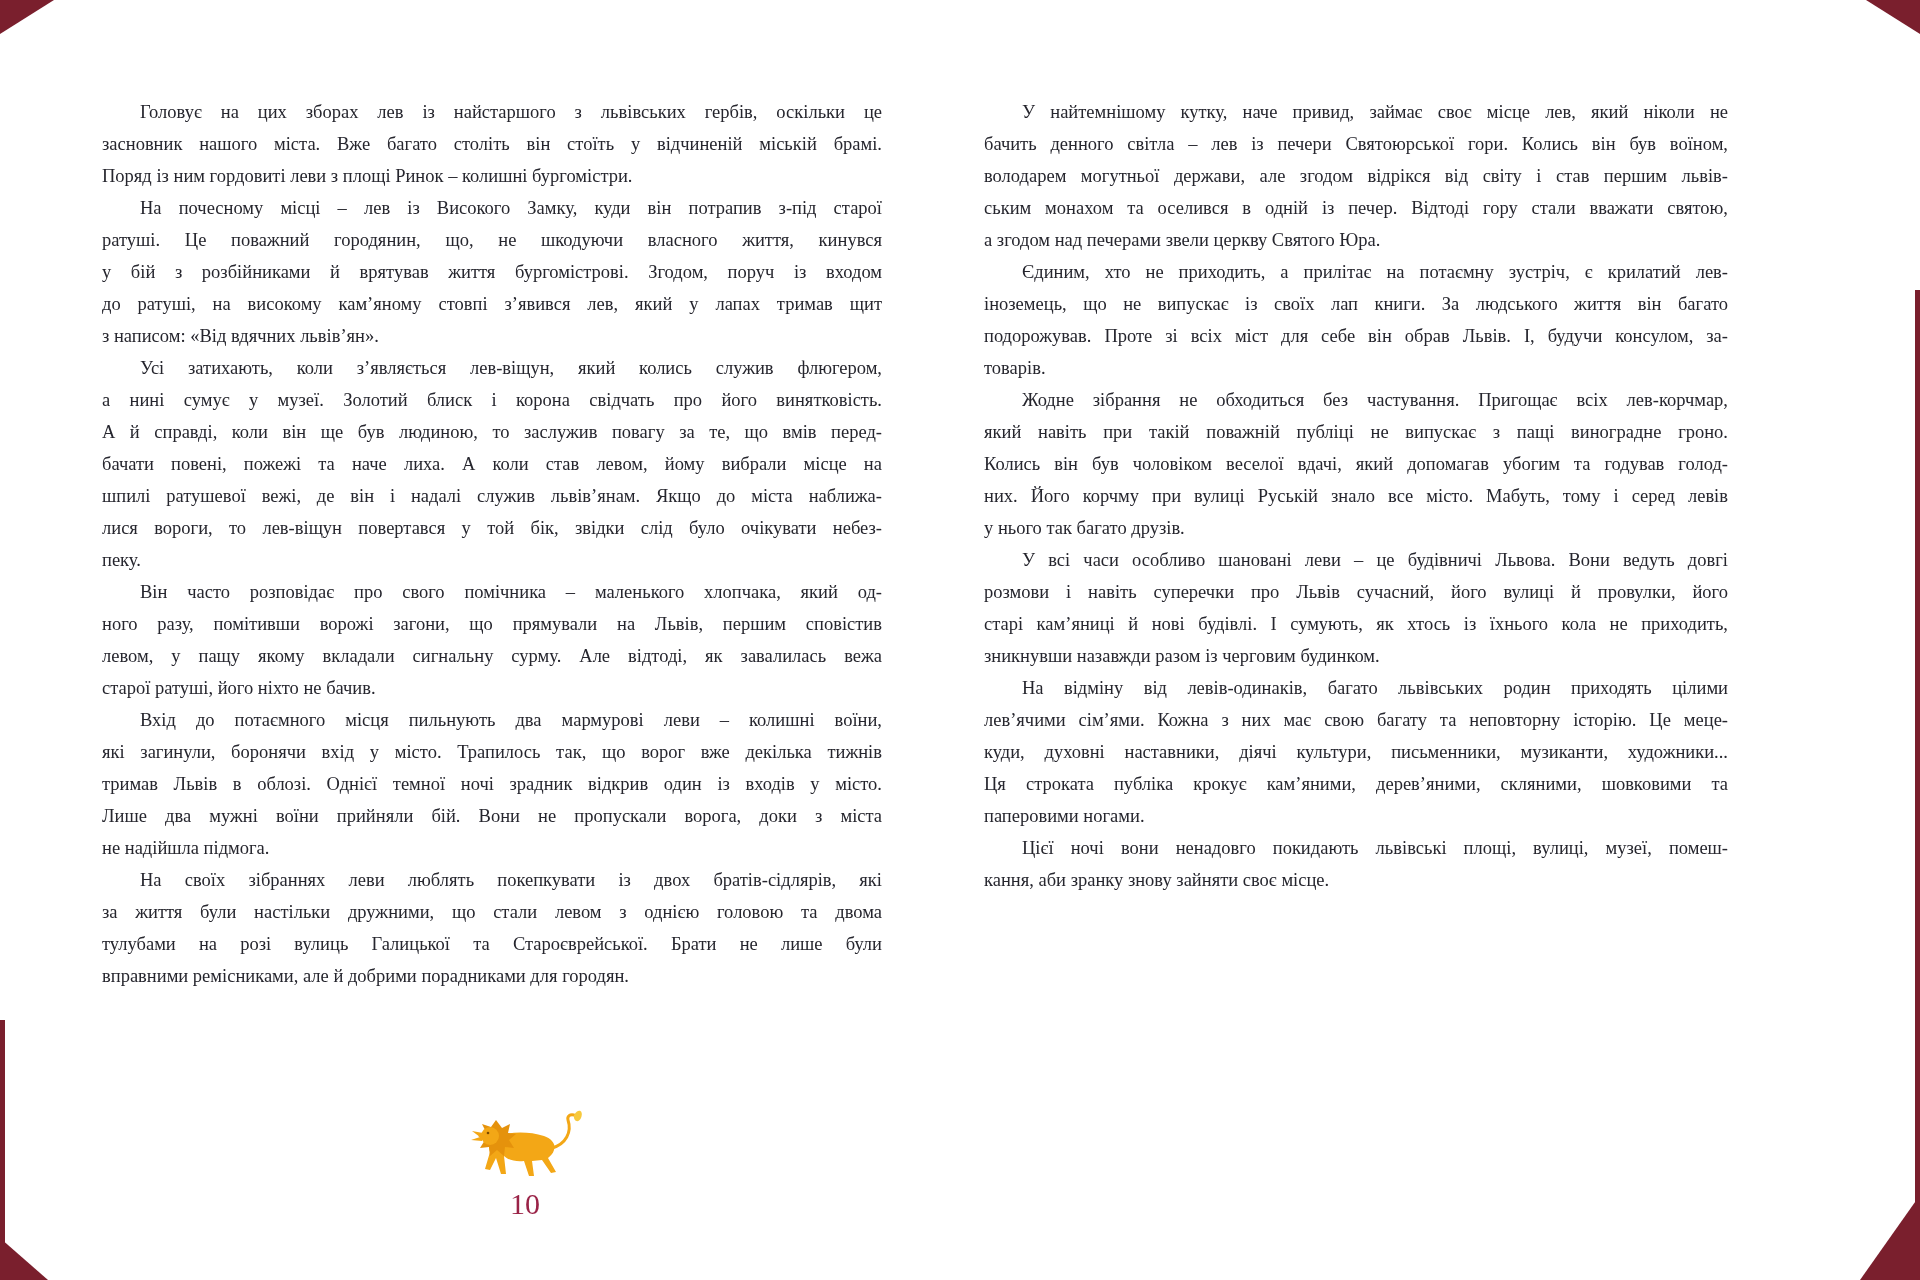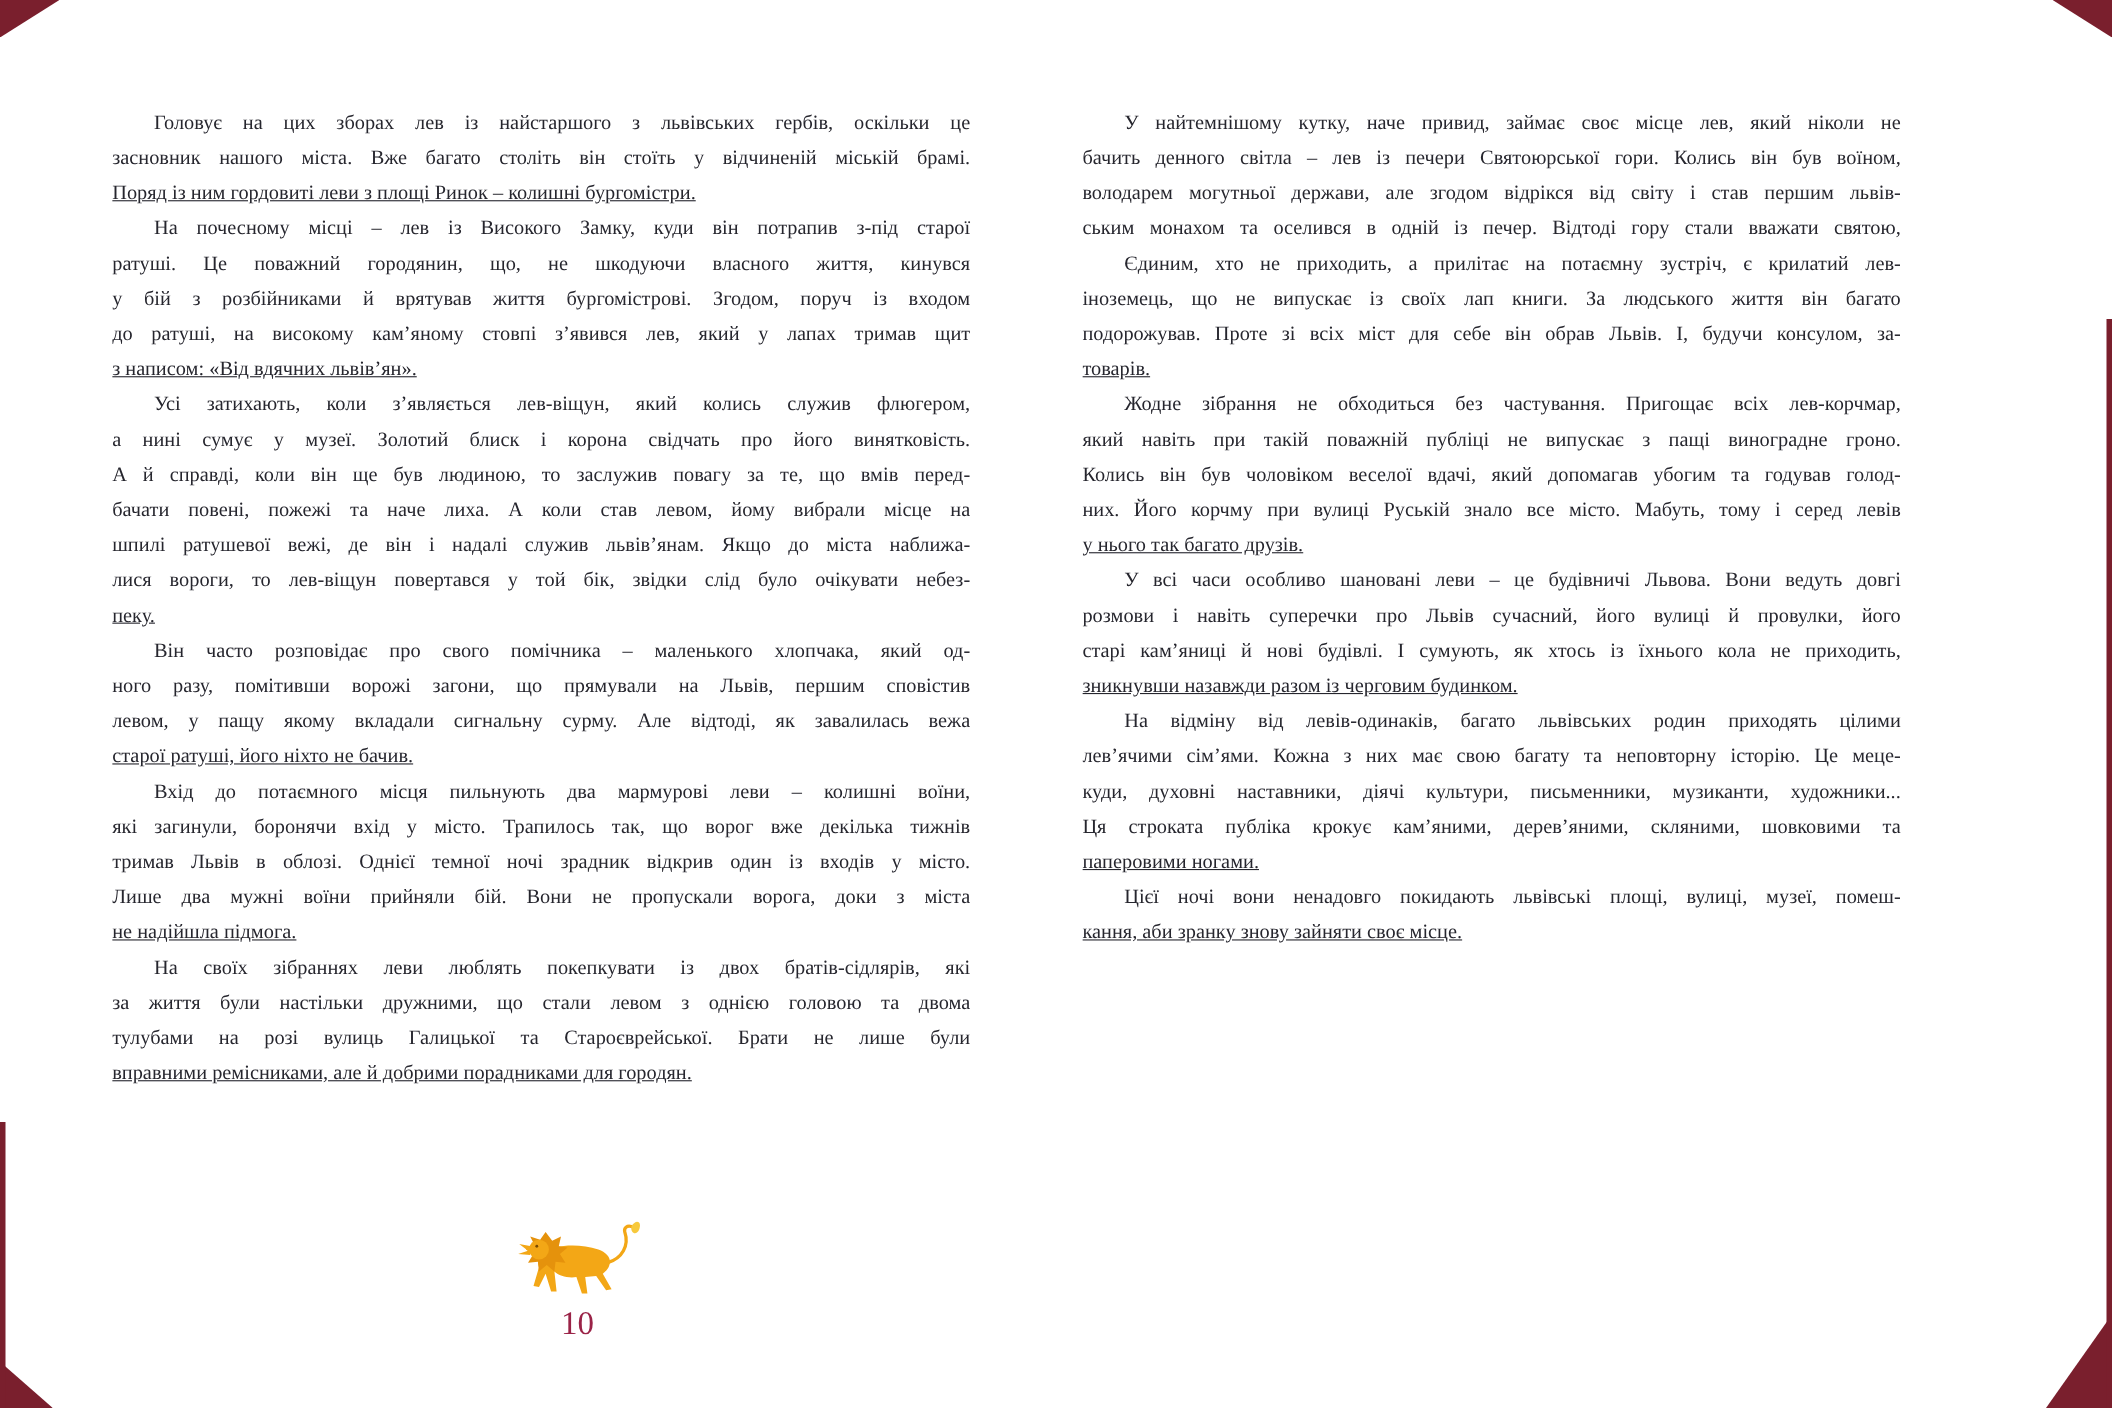--- a/index.html
+++ b/index.html
@@ -20,21 +20,21 @@
   #right-col { left: 984px; width: 744px; }
   .line {
     height: 32px;
     line-height: 32px;
     text-align: justify;
     text-align-last: justify;
     overflow: hidden;
     white-space: nowrap;
   }
   .line.first { text-indent: 38px; }
-  .line.last  { text-align-last: left; text-decoration: underline; }
+  .line.last  { text-align-last: left; }
   .cover { position: absolute; background: var(--cover, #7a1f2d); }
   #cover-tl { left: 0; top: 0; width: 54px; height: 34px; clip-path: polygon(0 0, 100% 0, 0 100%); }
   #cover-tr { right: 0; top: 0; width: 54px; height: 34px; clip-path: polygon(0 0, 100% 0, 100% 100%); }
   #cover-bl { left: 0; bottom: 0; width: 48px; height: 42px; clip-path: polygon(0 0, 0 100%, 100% 100%); }
   #cover-br { right: 0; bottom: 0; width: 60px; height: 85px; clip-path: polygon(100% 0, 100% 100%, 0 100%); }
   #cover-edge-r { right: 0; top: 290px; width: 5px; height: 990px; }
   #cover-edge-l { left: 0; top: 1020px; width: 5px; height: 260px; }
   #lion {
     position: absolute;
     left: 460px; top: 1106px;
@@ -87,20 +87,21 @@
     <div class="line first">На своїх зібраннях леви люблять покепкувати із двох братів-сідлярів, які</div>
     <div class="line">за життя були настільки дружними, що стали левом з однією головою та двома</div>
     <div class="line">тулубами на розі вулиць Галицької та Староєврейської. Брати не лише були</div>
     <div class="line last">вправними ремісниками, але й добрими порадниками для городян.</div>
   </div>
 <div id="right-col" class="col">
     <div class="line first">У найтемнішому кутку, наче привид, займає своє місце лев, який ніколи не</div>
     <div class="line">бачить денного світла – лев із печери Святоюрської гори. Колись він був воїном,</div>
     <div class="line">володарем могутньої держави, але згодом відрікся від світу і став першим львів-</div>
     <div class="line">ським монахом та оселився в одній із печер. Відтоді гору стали вважати святою,</div>
+    <div class="line last">а згодом над печерами звели церкву Святого Юра.</div>
     <div class="line first">Єдиним, хто не приходить, а прилітає на потаємну зустріч, є крилатий лев-</div>
     <div class="line">іноземець, що не випускає із своїх лап книги. За людського життя він багато</div>
     <div class="line">подорожував. Проте зі всіх міст для себе він обрав Львів. І, будучи консулом, за-</div>
     <div class="line last">товарів.</div>
     <div class="line first">Жодне зібрання не обходиться без частування. Пригощає всіх лев-корчмар,</div>
     <div class="line">який навіть при такій поважній публіці не випускає з пащі виноградне гроно.</div>
     <div class="line">Колись він був чоловіком веселої вдачі, який допомагав убогим та годував голод-</div>
     <div class="line">них. Його корчму при вулиці Руській знало все місто. Мабуть, тому і серед левів</div>
     <div class="line last">у нього так багато друзів.</div>
     <div class="line first">У всі часи особливо шановані леви – це будівничі Львова. Вони ведуть довгі</div>

